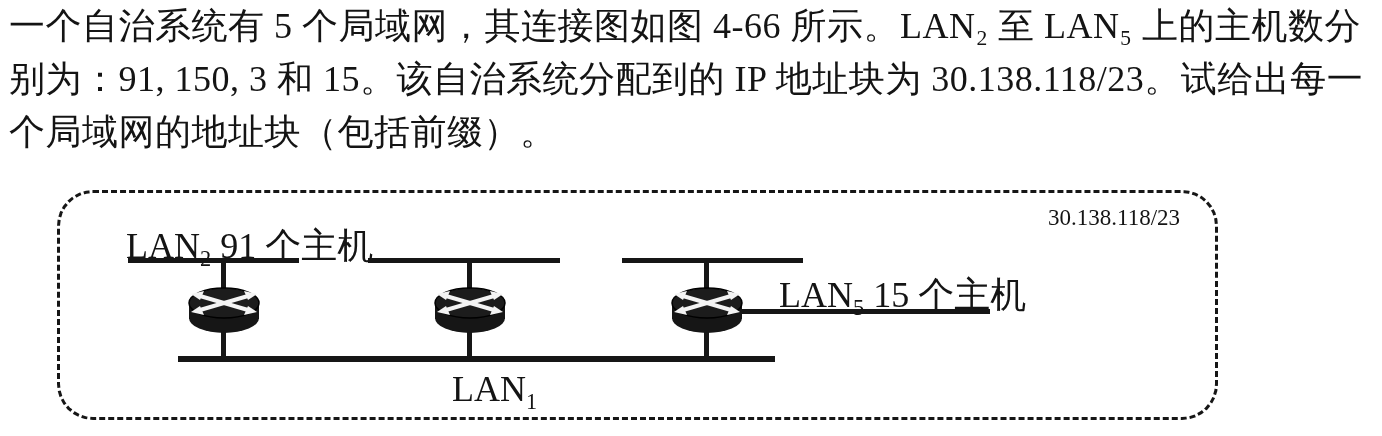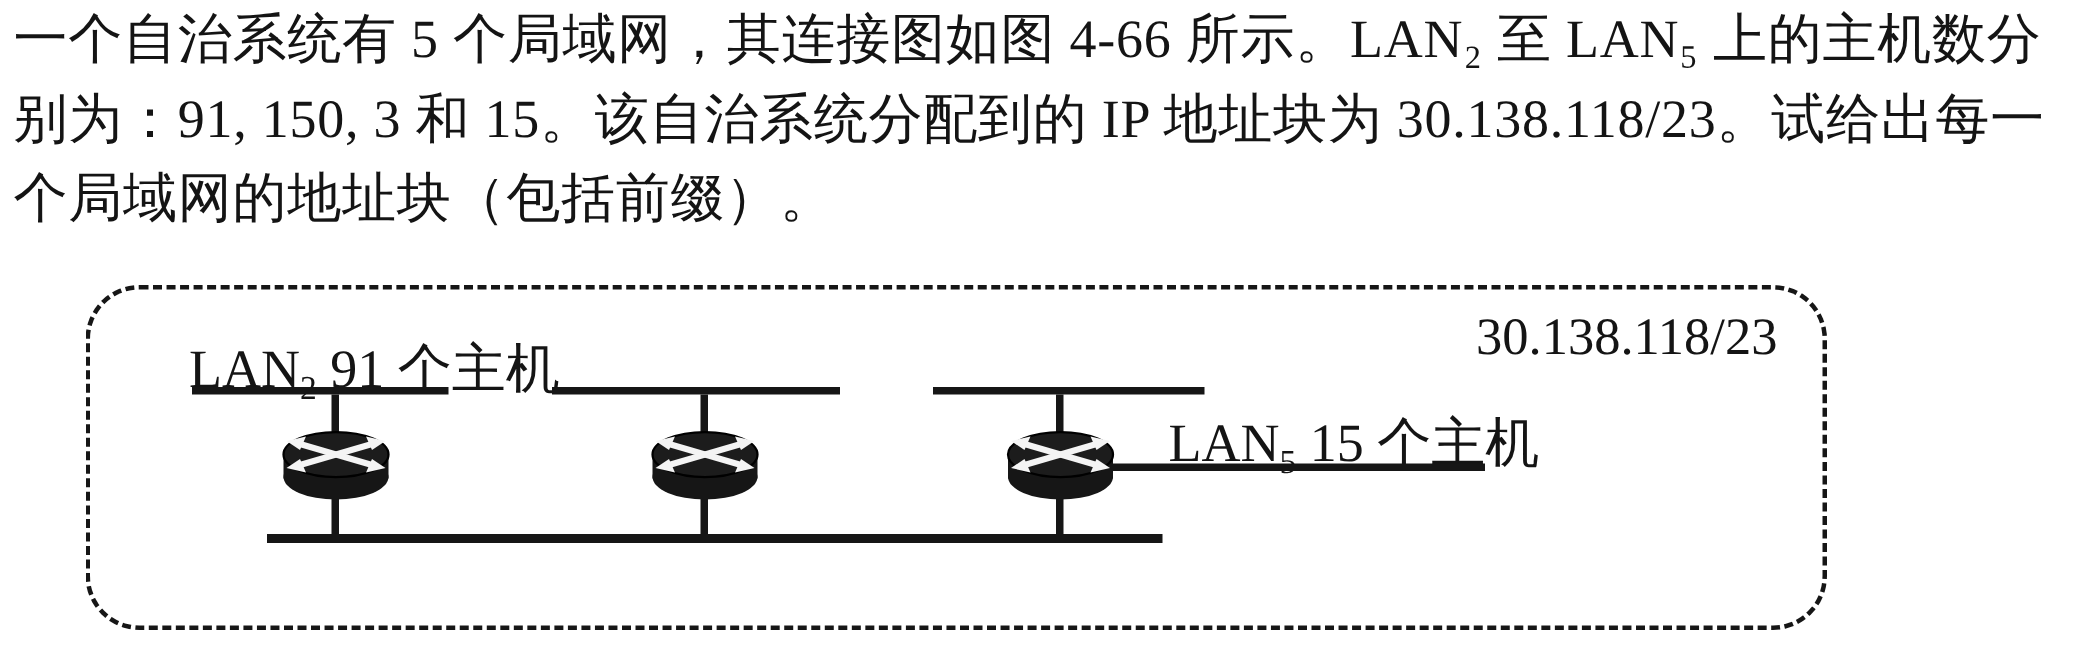--- a/index.html
+++ b/index.html
@@ -21,22 +21,22 @@
 
   
   .figure { position: absolute; left: 0; top: 0; width: 1382px; height: 436px; }
 
   .as-border {
     position: absolute; left: 57px; top: 190px; width: 1161px; height: 230px;
     border: 3px dashed #161616; border-radius: 36px;
   }
 
   .addr-label {
-    position: absolute; left: 984px; top: 205px;
-    font-size: 35px; white-space: nowrap;
+    position: absolute; left: 1048px; top: 205px;
+    font-size: 23px; white-space: nowrap;
   }
 
   .lan-label {
     position: absolute; font-size: 36px; white-space: nowrap;
   }
   .lan-label sub { font-size: 0.62em; line-height: 0; }
 
   .bus { position: absolute; background: #161616; height: 5px; }
   .stem { position: absolute; background: #161616; width: 5px; z-index: 1; }
 
@@ -72,20 +72,21 @@
 </div>
 
 <div class="figure">
 
   <div class="as-border"></div>
 
   <div class="addr-label">30.138.118/23</div>
 
   <div class="lan-label" id="lan2-label"><span>LAN</span><sub>2</sub><span> 91 个主机</span></div>
   <div class="lan-label" id="lan5-label"><span>LAN</span><sub>5</sub><span> 15 个主机</span></div>
+  <div class="lan-label" id="lan1-label"><span>LAN</span><sub>1</sub></div>
 
   <div class="bus" id="lan2-bus"></div>
   <div class="bus" id="lan3-bus"></div>
   <div class="bus" id="lan4-bus"></div>
   <div class="bus" id="lan5-bus"></div>
   <div class="bus" id="lan1-bus"></div>
 
   <div class="stem" id="stem2"></div>
   <div class="stem" id="stem3"></div>
   <div class="stem" id="stem4"></div>

